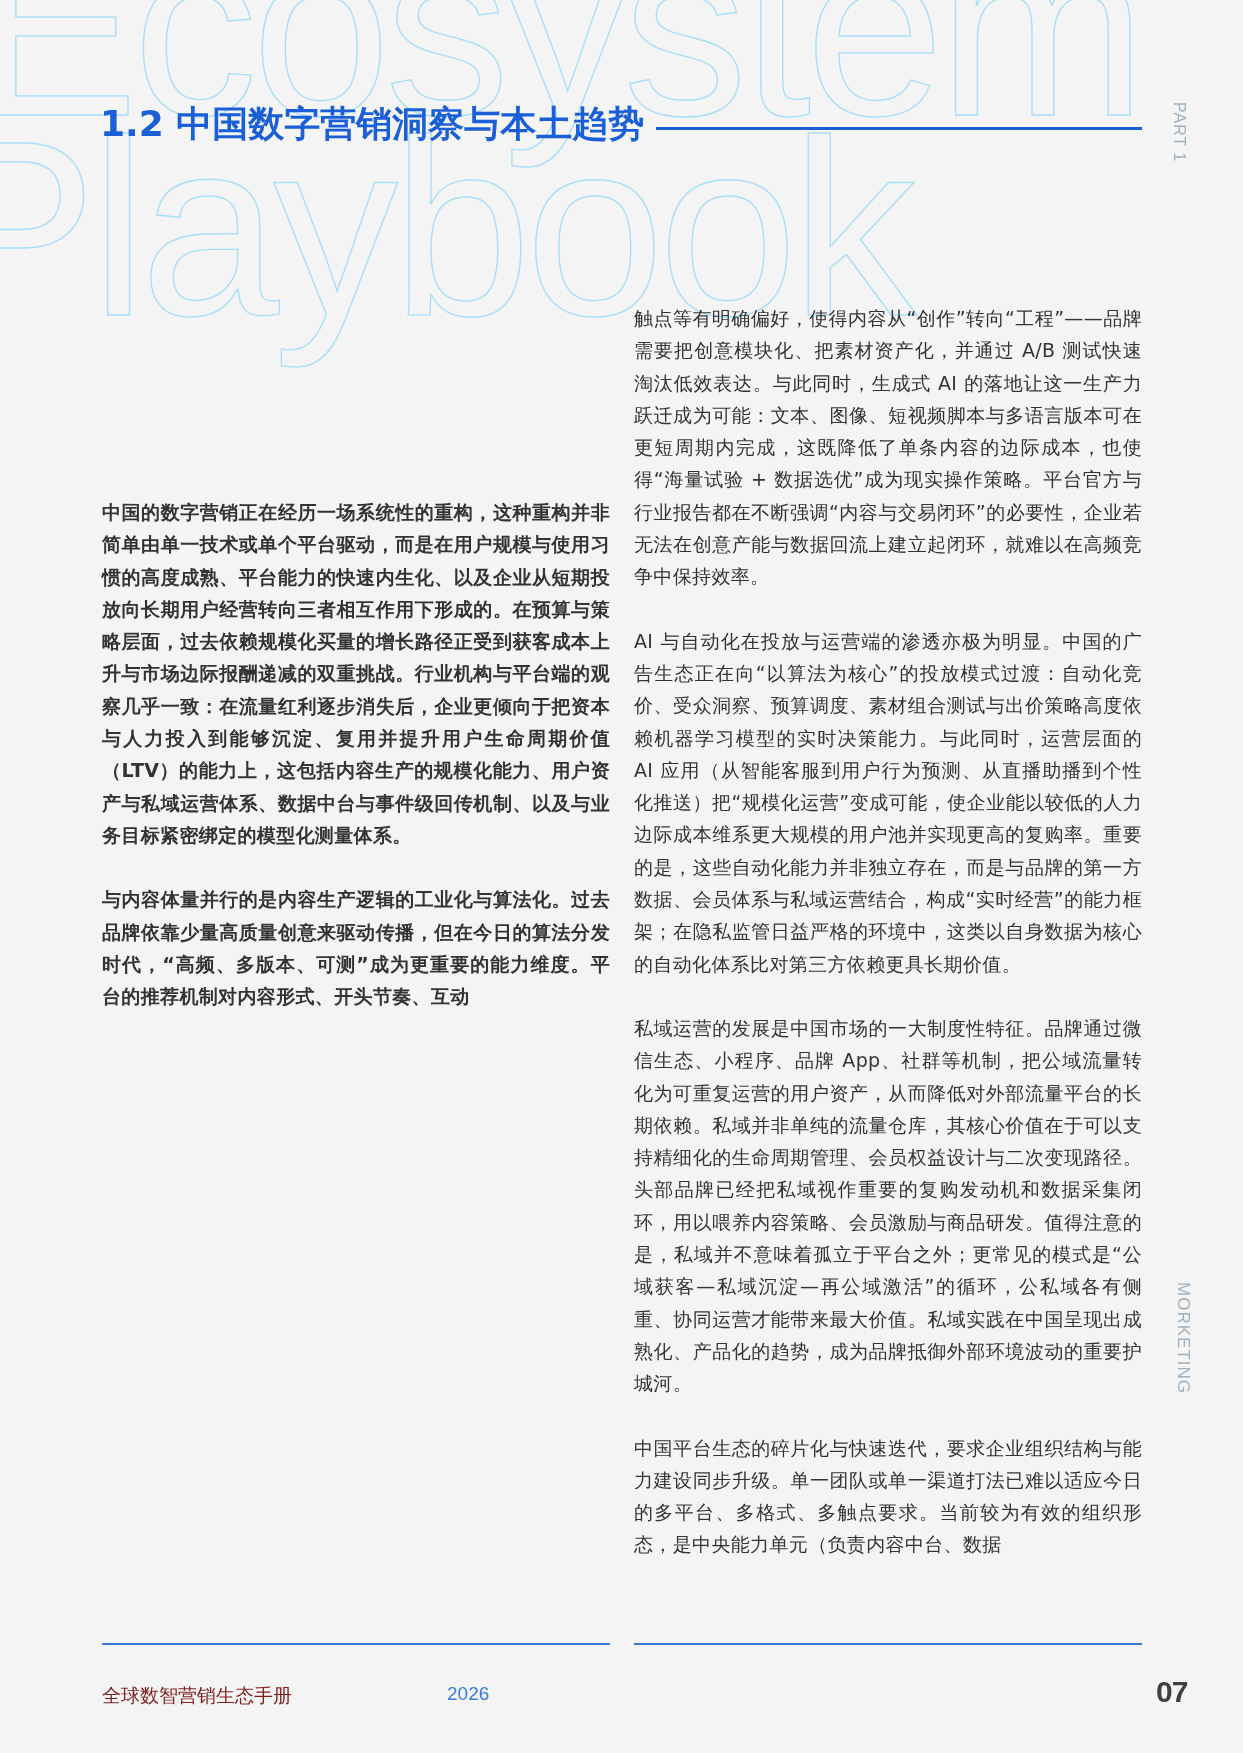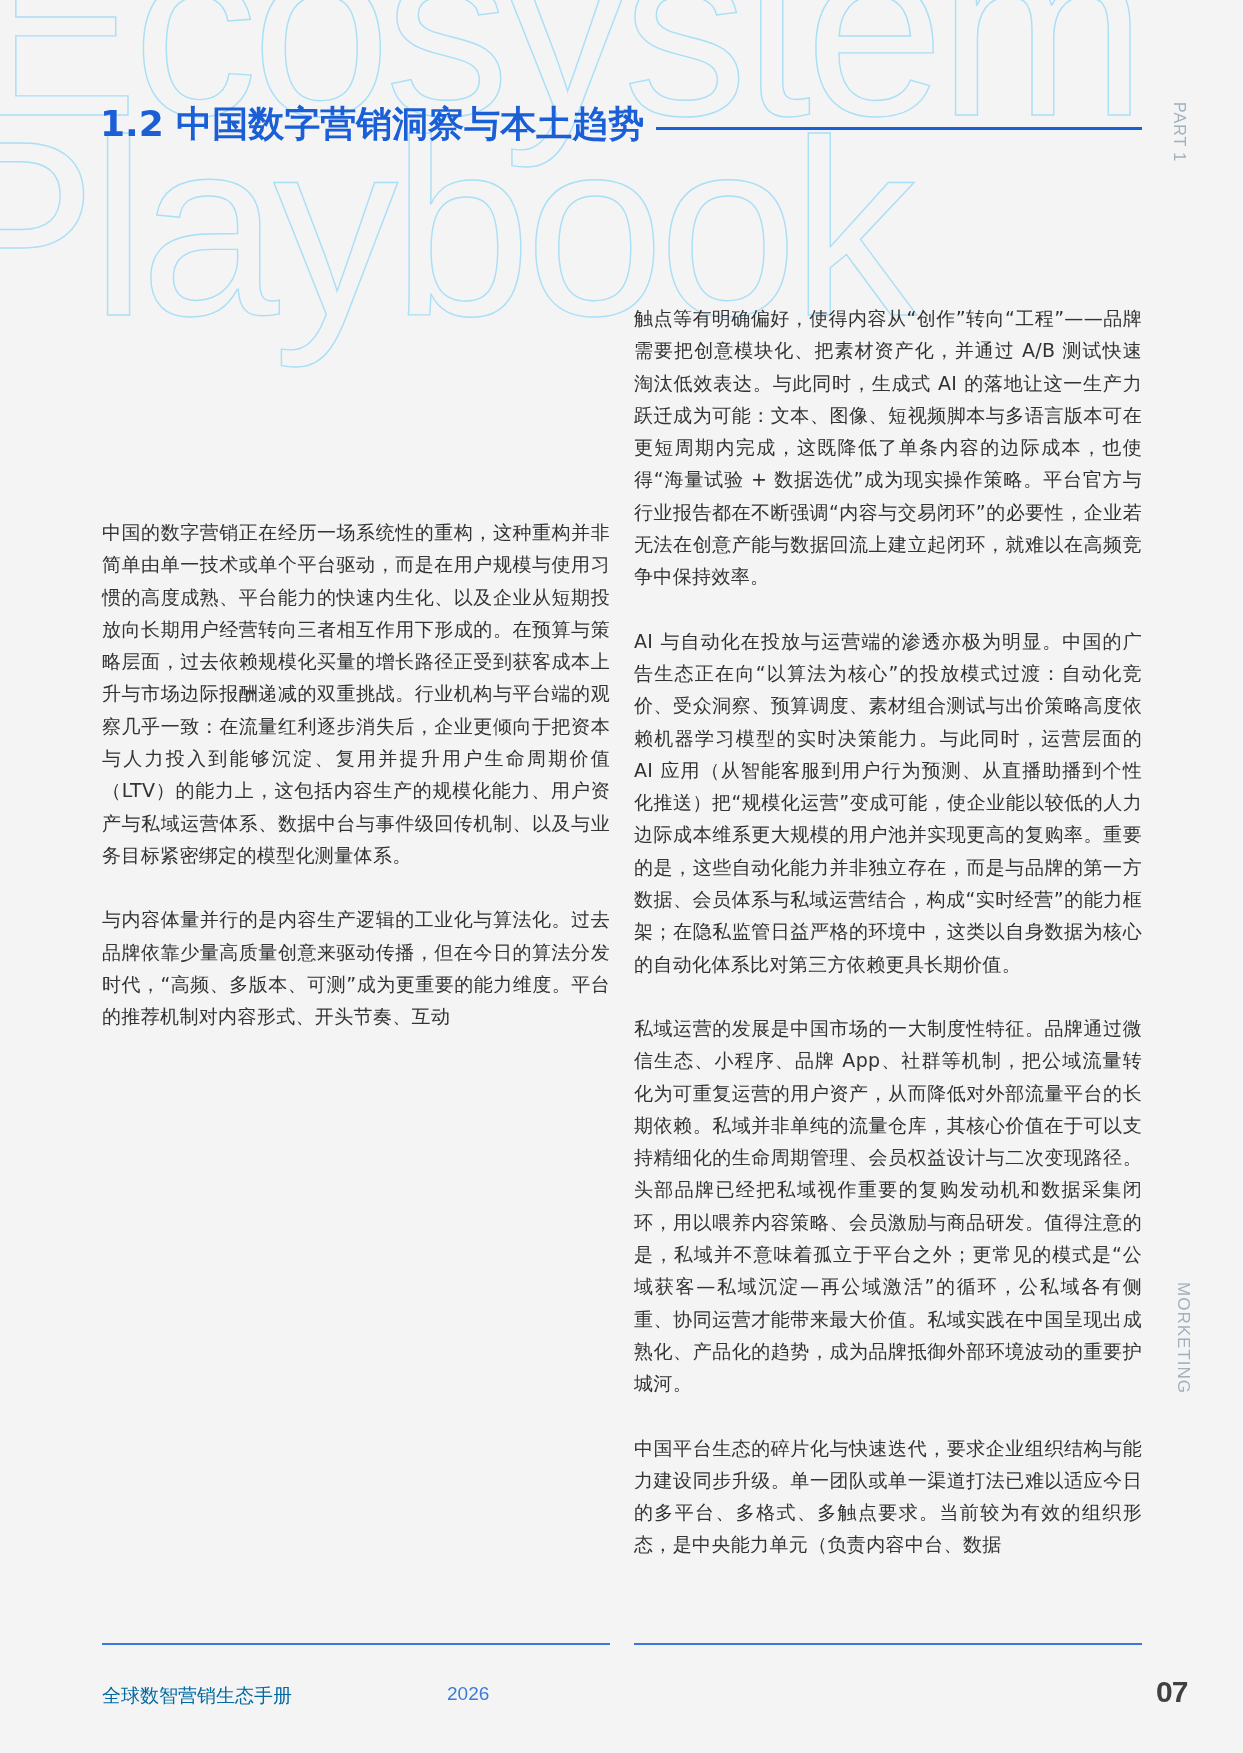--- a/index.html
+++ b/index.html
@@ -49,30 +49,30 @@
   .col {
     position: absolute;
     width: 508px;
     color: #333333;
     font-size: 19px;
     line-height: 32.3px;
     text-align: justify;
     letter-spacing: 0.35px;
   }
   .col p { margin: 4px 0 32px 0; }
-  .col-left { left: 102px; top: 512px; }
+  .col-left { left: 102px; top: 492px; font-weight: bold; }
   .col-right { left: 634px; top: 298px; }
   .rule {
     position: absolute; top: 1643px; height: 2px; background: #3a78d8;
   }
   .rule-left { left: 102px; width: 508px; }
   .rule-right { left: 634px; width: 508px; }
   .footer-title {
     position: absolute; left: 102px; top: 1683px;
-    color: #0369a1; font-size: 19px;
+    color: #7f1d1d; font-size: 19px;
   }
   .footer-year {
     position: absolute; left: 447px; top: 1683px;
     color: #3d7bd9; font-size: 19px;
     font-family: "Liberation Sans", sans-serif;
   }
   .page-num {
     position: absolute; left: 1156px; top: 1675px;
     color: #404040; font-size: 30px; font-weight: bold;
     font-family: "Liberation Sans", sans-serif;

